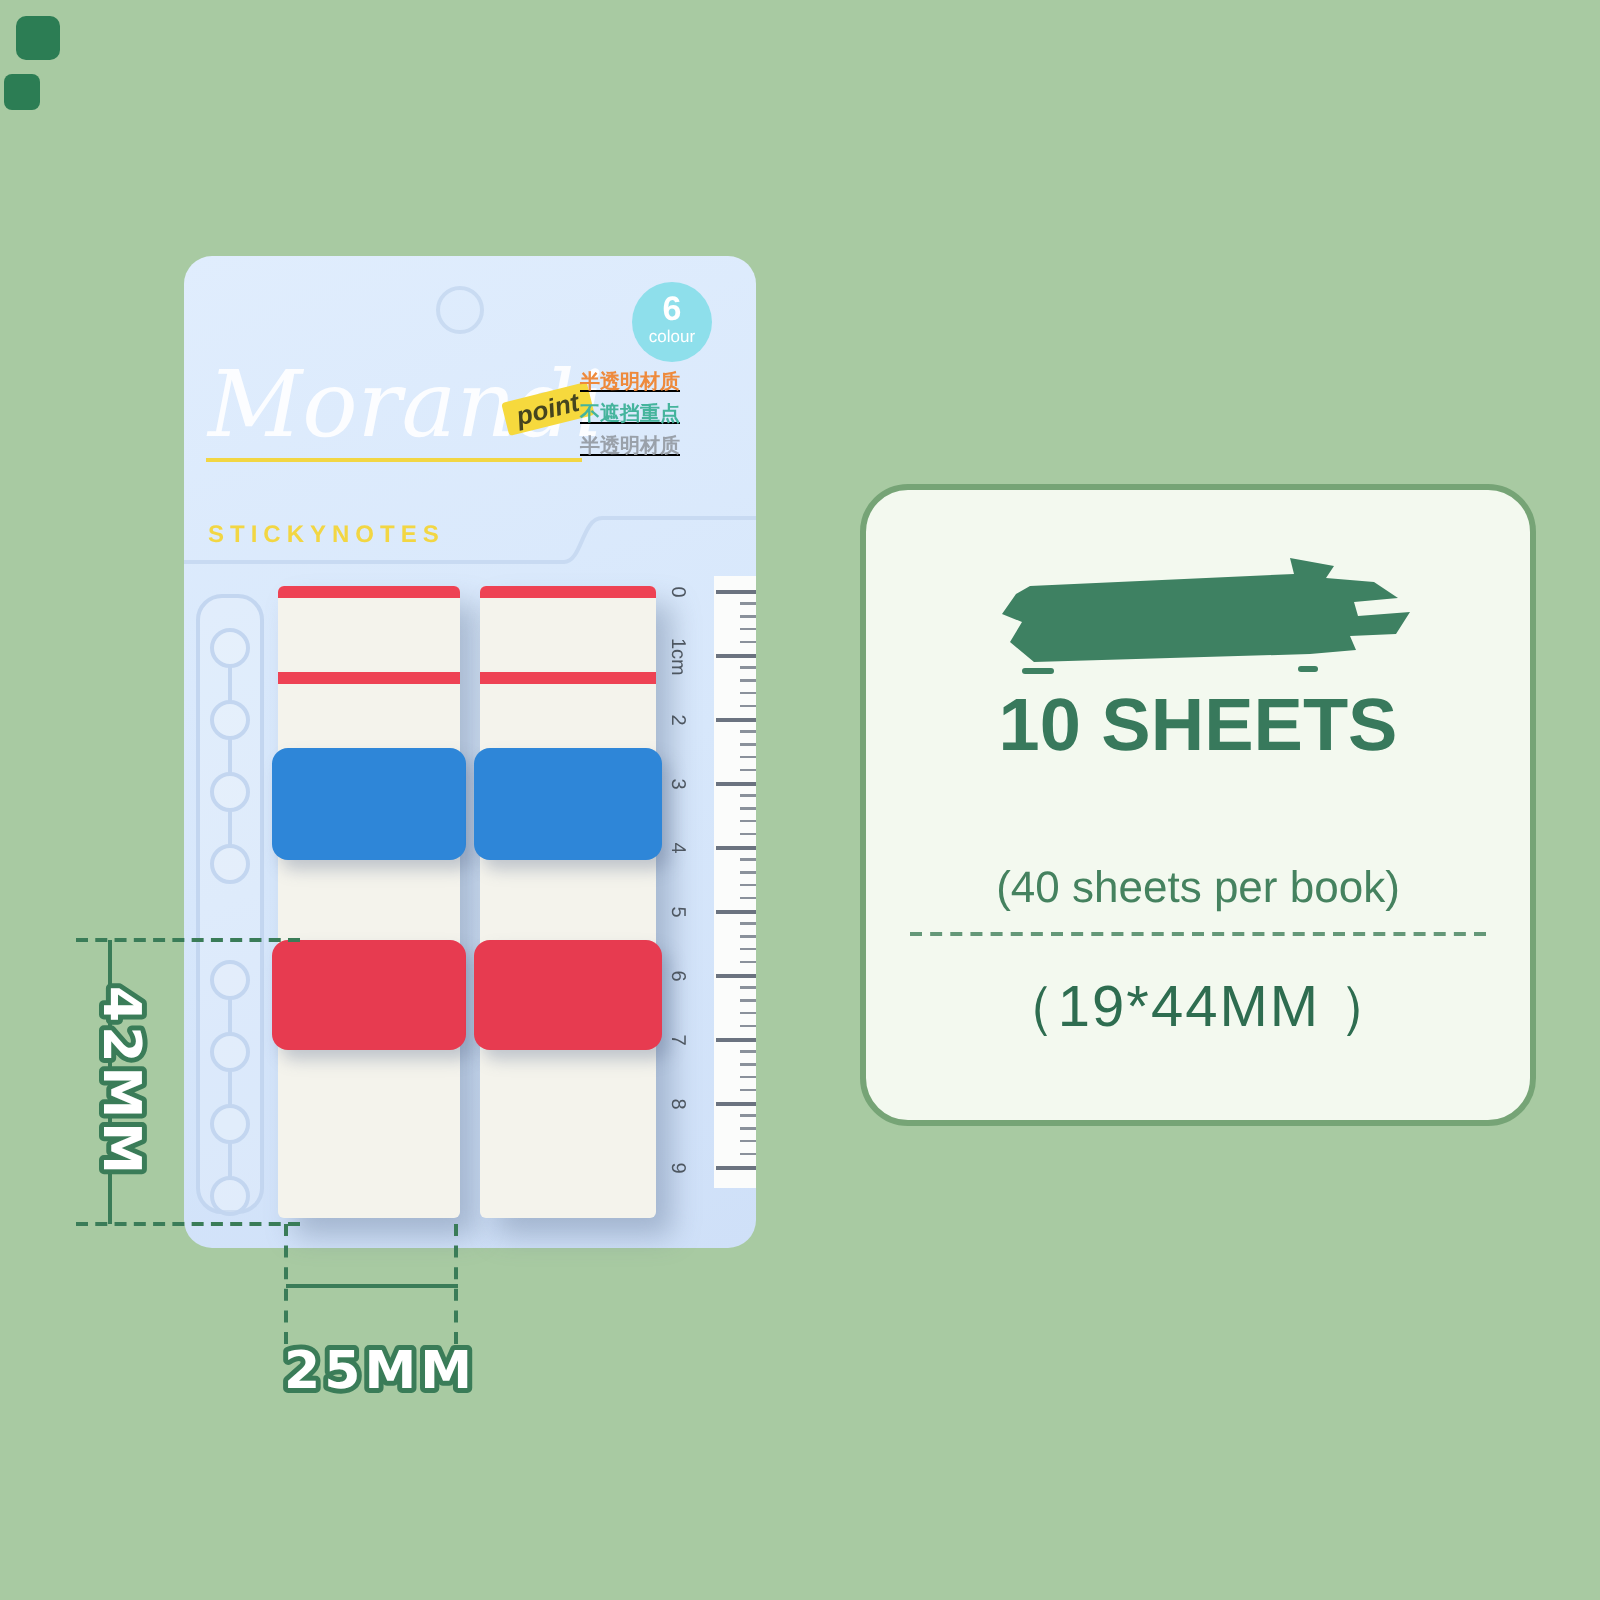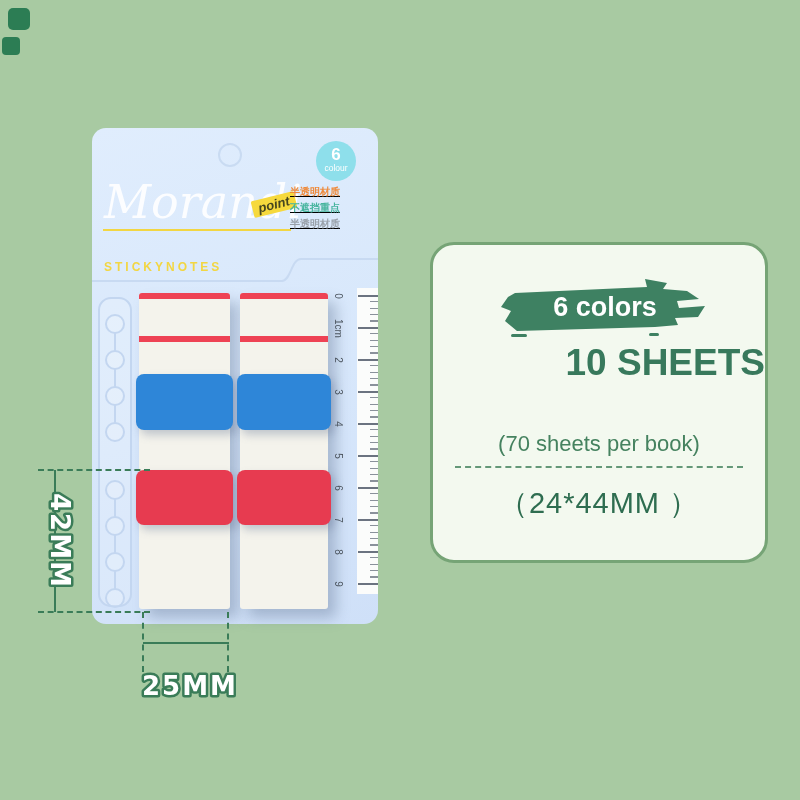--- a/index.html
+++ b/index.html
@@ -72,21 +72,21 @@
   .dimtext{font-family:"DejaVu Sans",sans-serif;font-weight:bold;font-size:26px;
            letter-spacing:2px;fill:#ffffff;stroke:#3a7c58;stroke-width:5px;
            stroke-linejoin:round;paint-order:stroke;}
 
   
   .panel{position:absolute;left:430px;top:242px;width:338px;height:321px;background:#f3f9ef;
          border:3px solid #76a476;border-radius:24px;box-sizing:border-box;}
   .brush{position:absolute;left:66px;top:30px;}
   .brush-text{position:absolute;left:66px;top:47px;width:212px;text-align:center;
               font-size:27px;font-weight:bold;color:#ffffff;}
-  .hl{position:absolute;left:0;width:100%;text-align:right;font-weight:bold;color:#38795c;
+  .hl{position:absolute;left:0;width:100%;text-align:center;font-weight:bold;color:#38795c;
       font-size:37px;line-height:40px;}
   .hl1{top:98px;}
   .hl2{top:141px;}
   .sub{position:absolute;top:186px;left:0;width:100%;text-align:center;font-size:22px;
        color:#45825f;}
   .divider{position:absolute;left:22px;top:221px;width:288px;height:0;
            border-top:2px dashed #649878;}
   .size{position:absolute;top:239px;left:0;width:100%;text-align:center;font-size:29px;
         color:#2e6d50;letter-spacing:1px;}
 </style>
@@ -191,20 +191,19 @@
 
   <div class="panel">
     <svg class="brush" width="212" height="66">
       <g fill="#3e8162">
         <path d="M16,18 L148,12 L146,4 L168,8 L164,14 L188,16 L200,24 L178,26 L180,33 L206,31
                  L199,42 L176,43 L179,50 L156,52 L18,56 L6,46 L12,36 L2,32 L9,22 Z"></path>
         <rect x="12" y="59" width="16" height="3" rx="1.5"></rect>
         <rect x="150" y="58" width="10" height="3" rx="1.5"></rect>
       </g>
     </svg>
-    <div class="brush-text">6 colors</div>
     <div class="hl hl1">10 SHEETS</div>
-    <div class="sub">(70 sheets per book)</div>
+    <div class="sub">(40 sheets per book)</div>
     <div class="divider"></div>
-    <div class="size">（24*44MM ）</div>
+    <div class="size">（19*44MM ）</div>
   </div>
 
 </div>
 
 </body></html>

